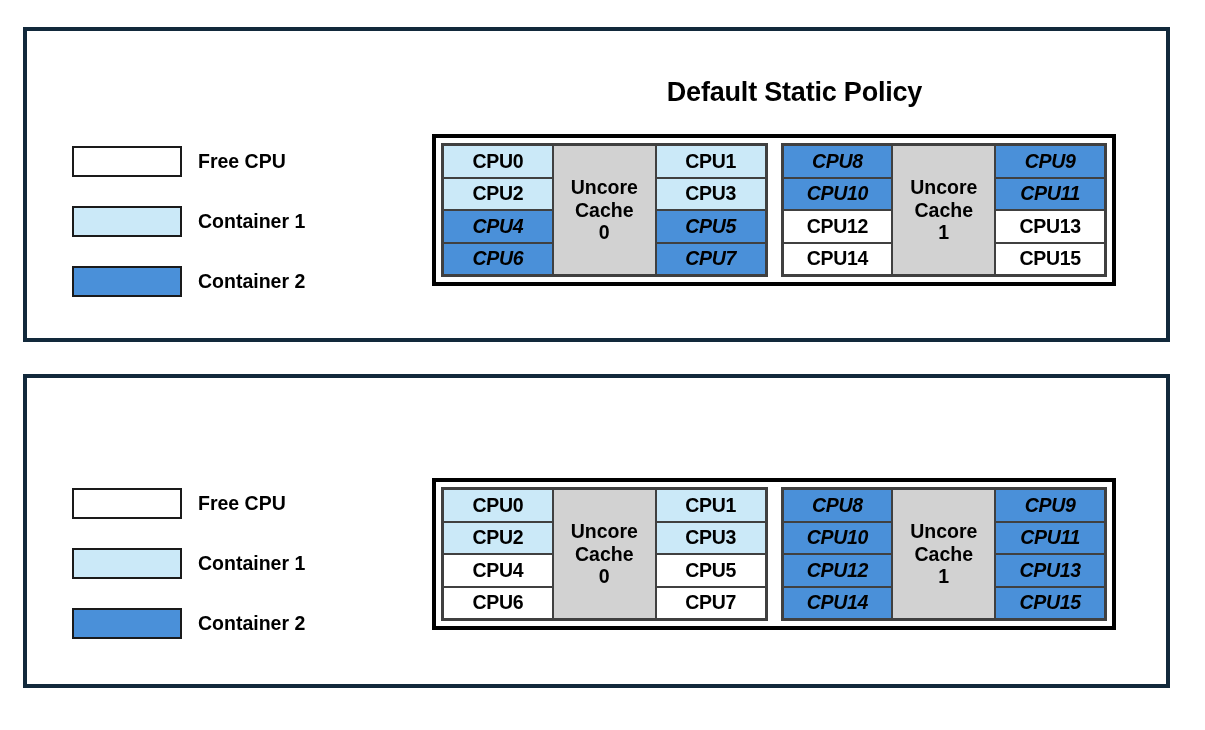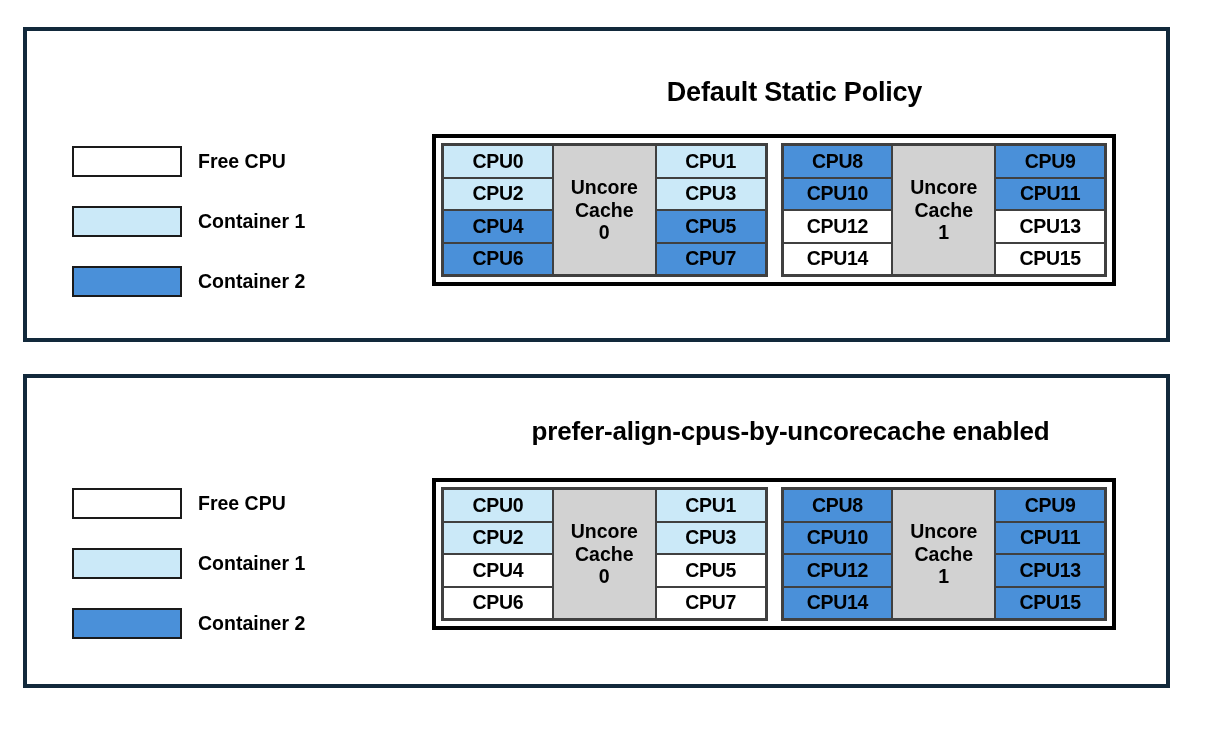--- a/index.html
+++ b/index.html
@@ -111,21 +111,21 @@
     display: flex;
     align-items: center;
     justify-content: center;
     font-size: 19.5px;
     font-weight: bold;
     color: #000000;
     letter-spacing: -0.3px;
     background: #ffffff;
   }
   .cpu-cell.c1 { background: #cbe9f8; }
-  .cpu-cell.c2 { background: #4a90d9; }
+  .cpu-cell.c2 { background: #4a90d9; font-style: italic; }
   .cpu-cell.free { background: #ffffff; }
 
   .cache-block {
     flex: 0 0 103px;
     background: #d2d2d2;
     box-sizing: border-box;
     border: 1px solid #404040;
     display: flex;
     flex-direction: column;
     align-items: center;
@@ -195,21 +195,20 @@
         <div class="cpu-cell c2">CPU9</div>
         <div class="cpu-cell c2">CPU11</div>
         <div class="cpu-cell free">CPU13</div>
         <div class="cpu-cell free">CPU15</div>
       </div>
     </div>
   </div>
 </div>
 
 <div class="panel" id="panel-2">
-  <div class="panel-title">prefer-align-cpus-by-uncorecache enabled</div>
 
   <div class="legend">
     <div class="legend-row">
       <div class="legend-swatch free"></div>
       <div class="legend-label">Free CPU</div>
     </div>
     <div class="legend-row">
       <div class="legend-swatch c1" style="background:#cbe9f8"></div>
       <div class="legend-label">Container 1</div>
     </div>

